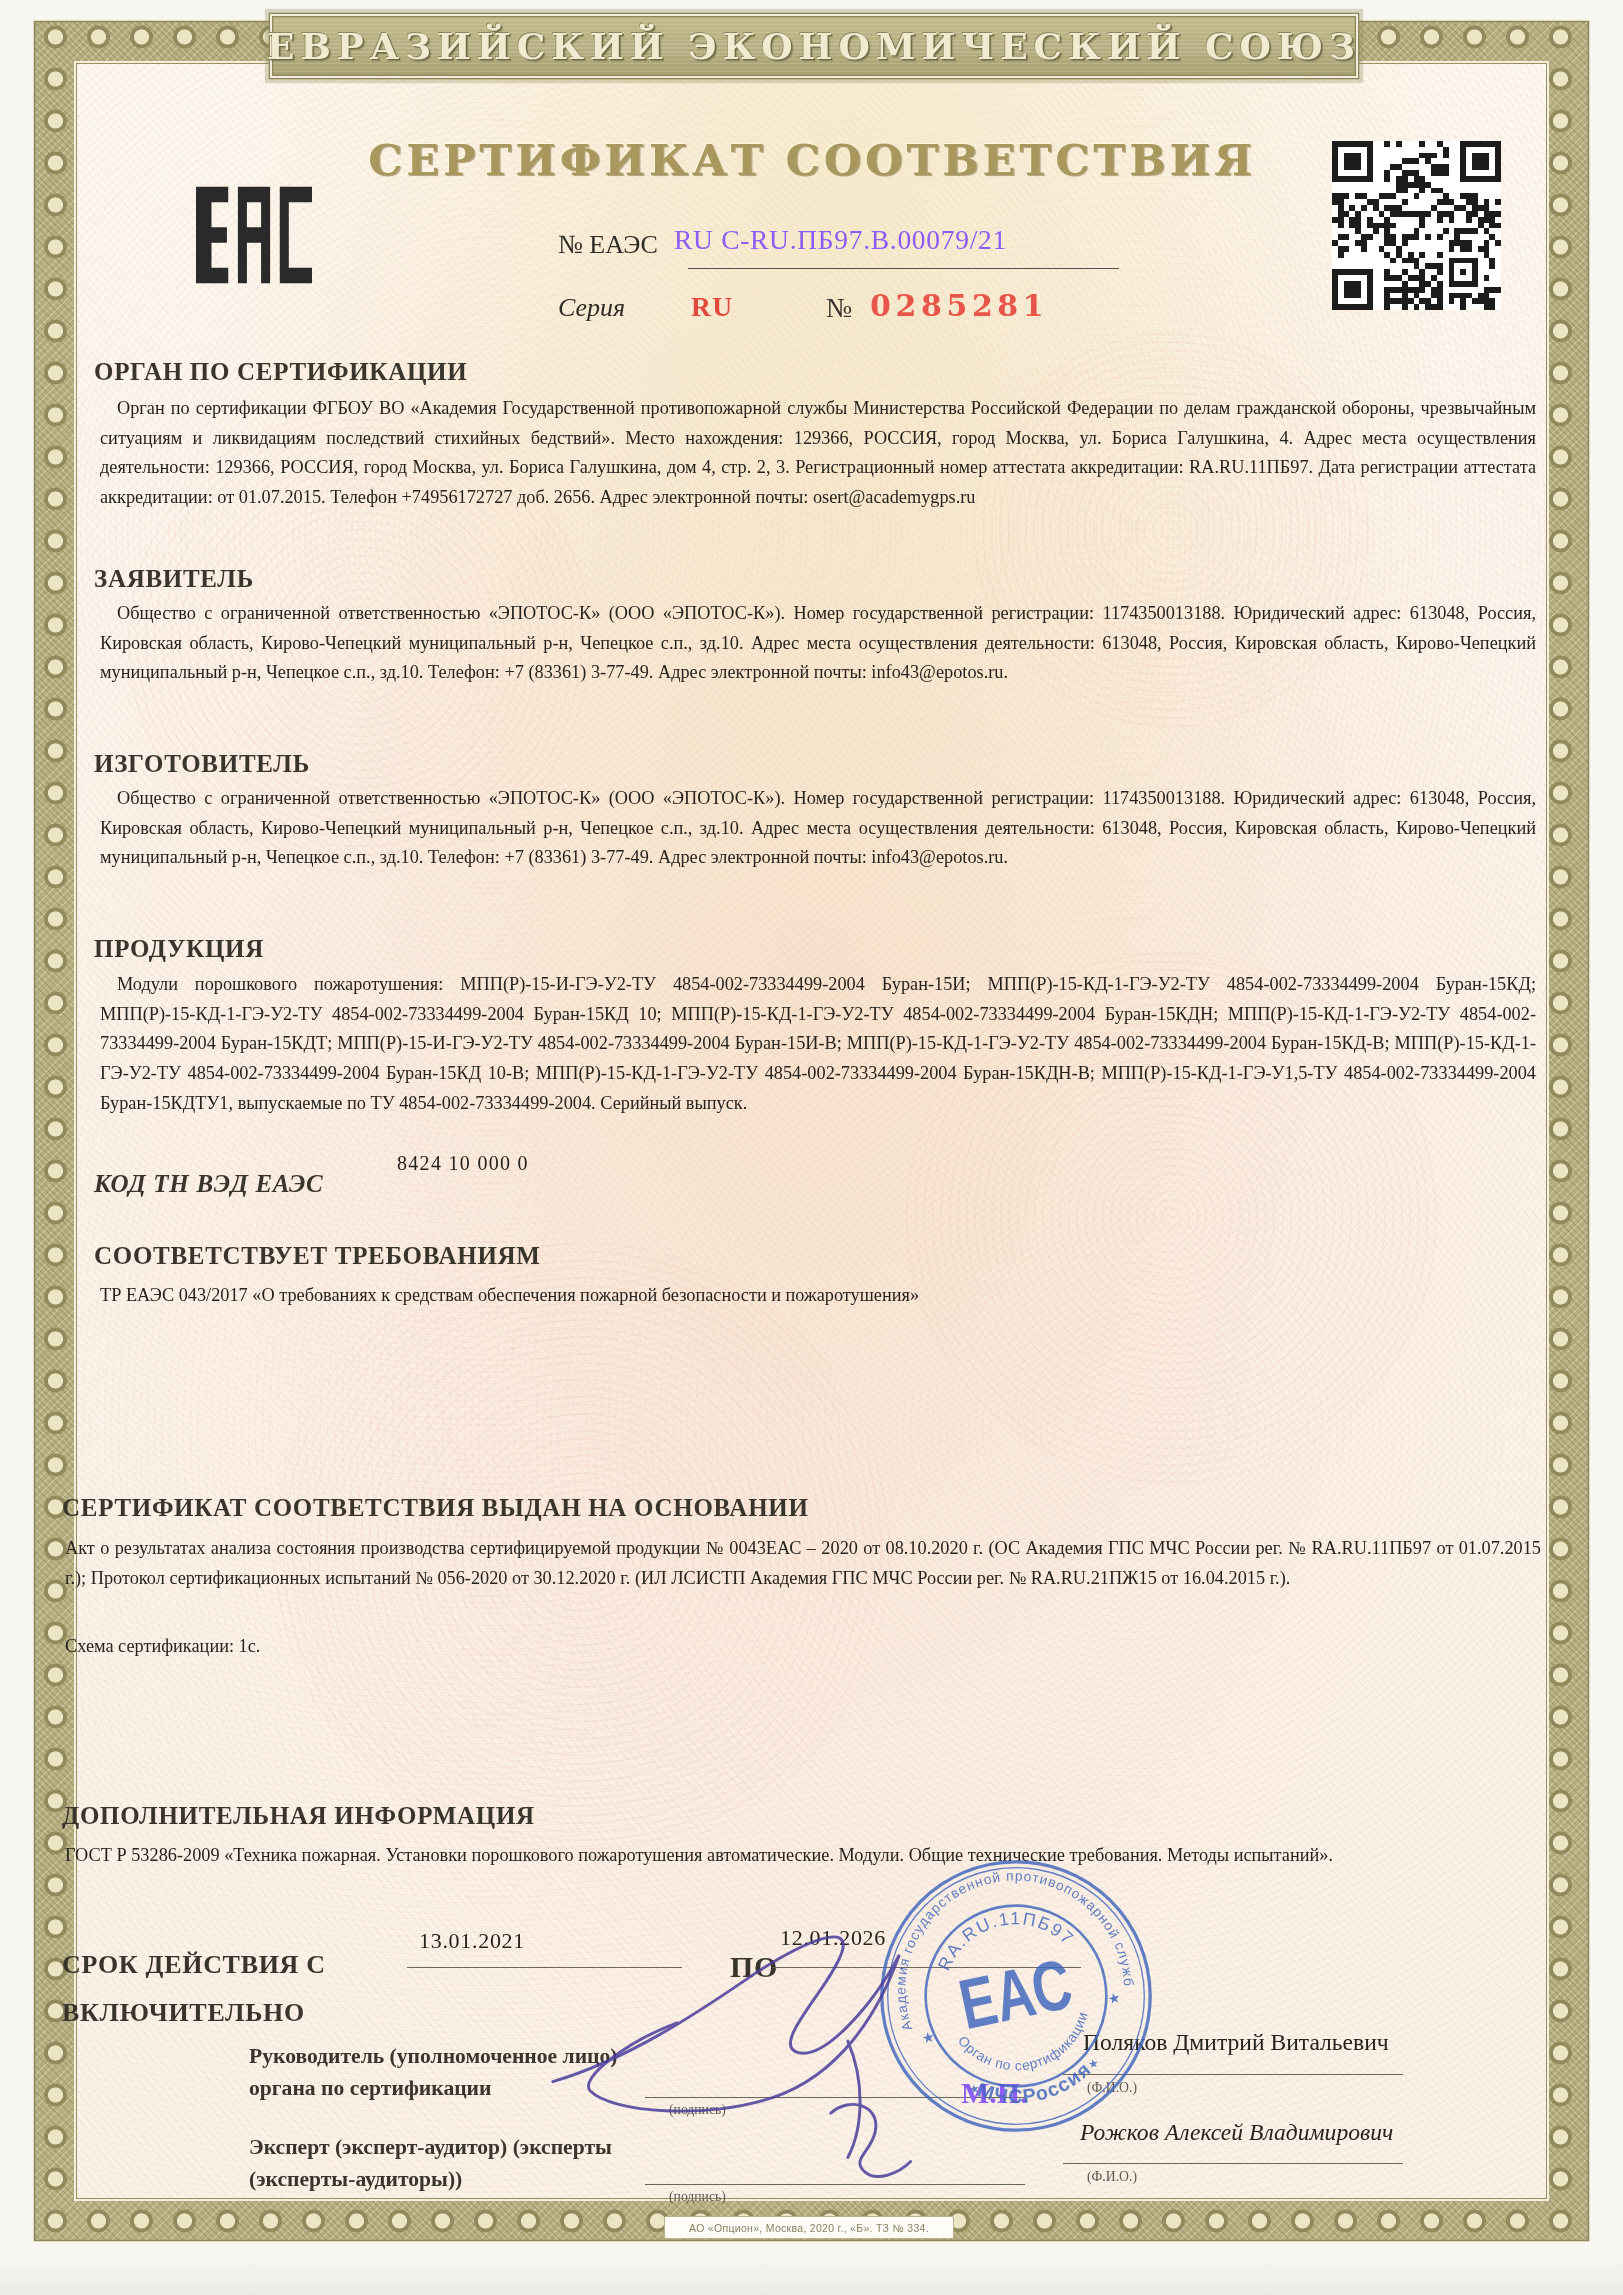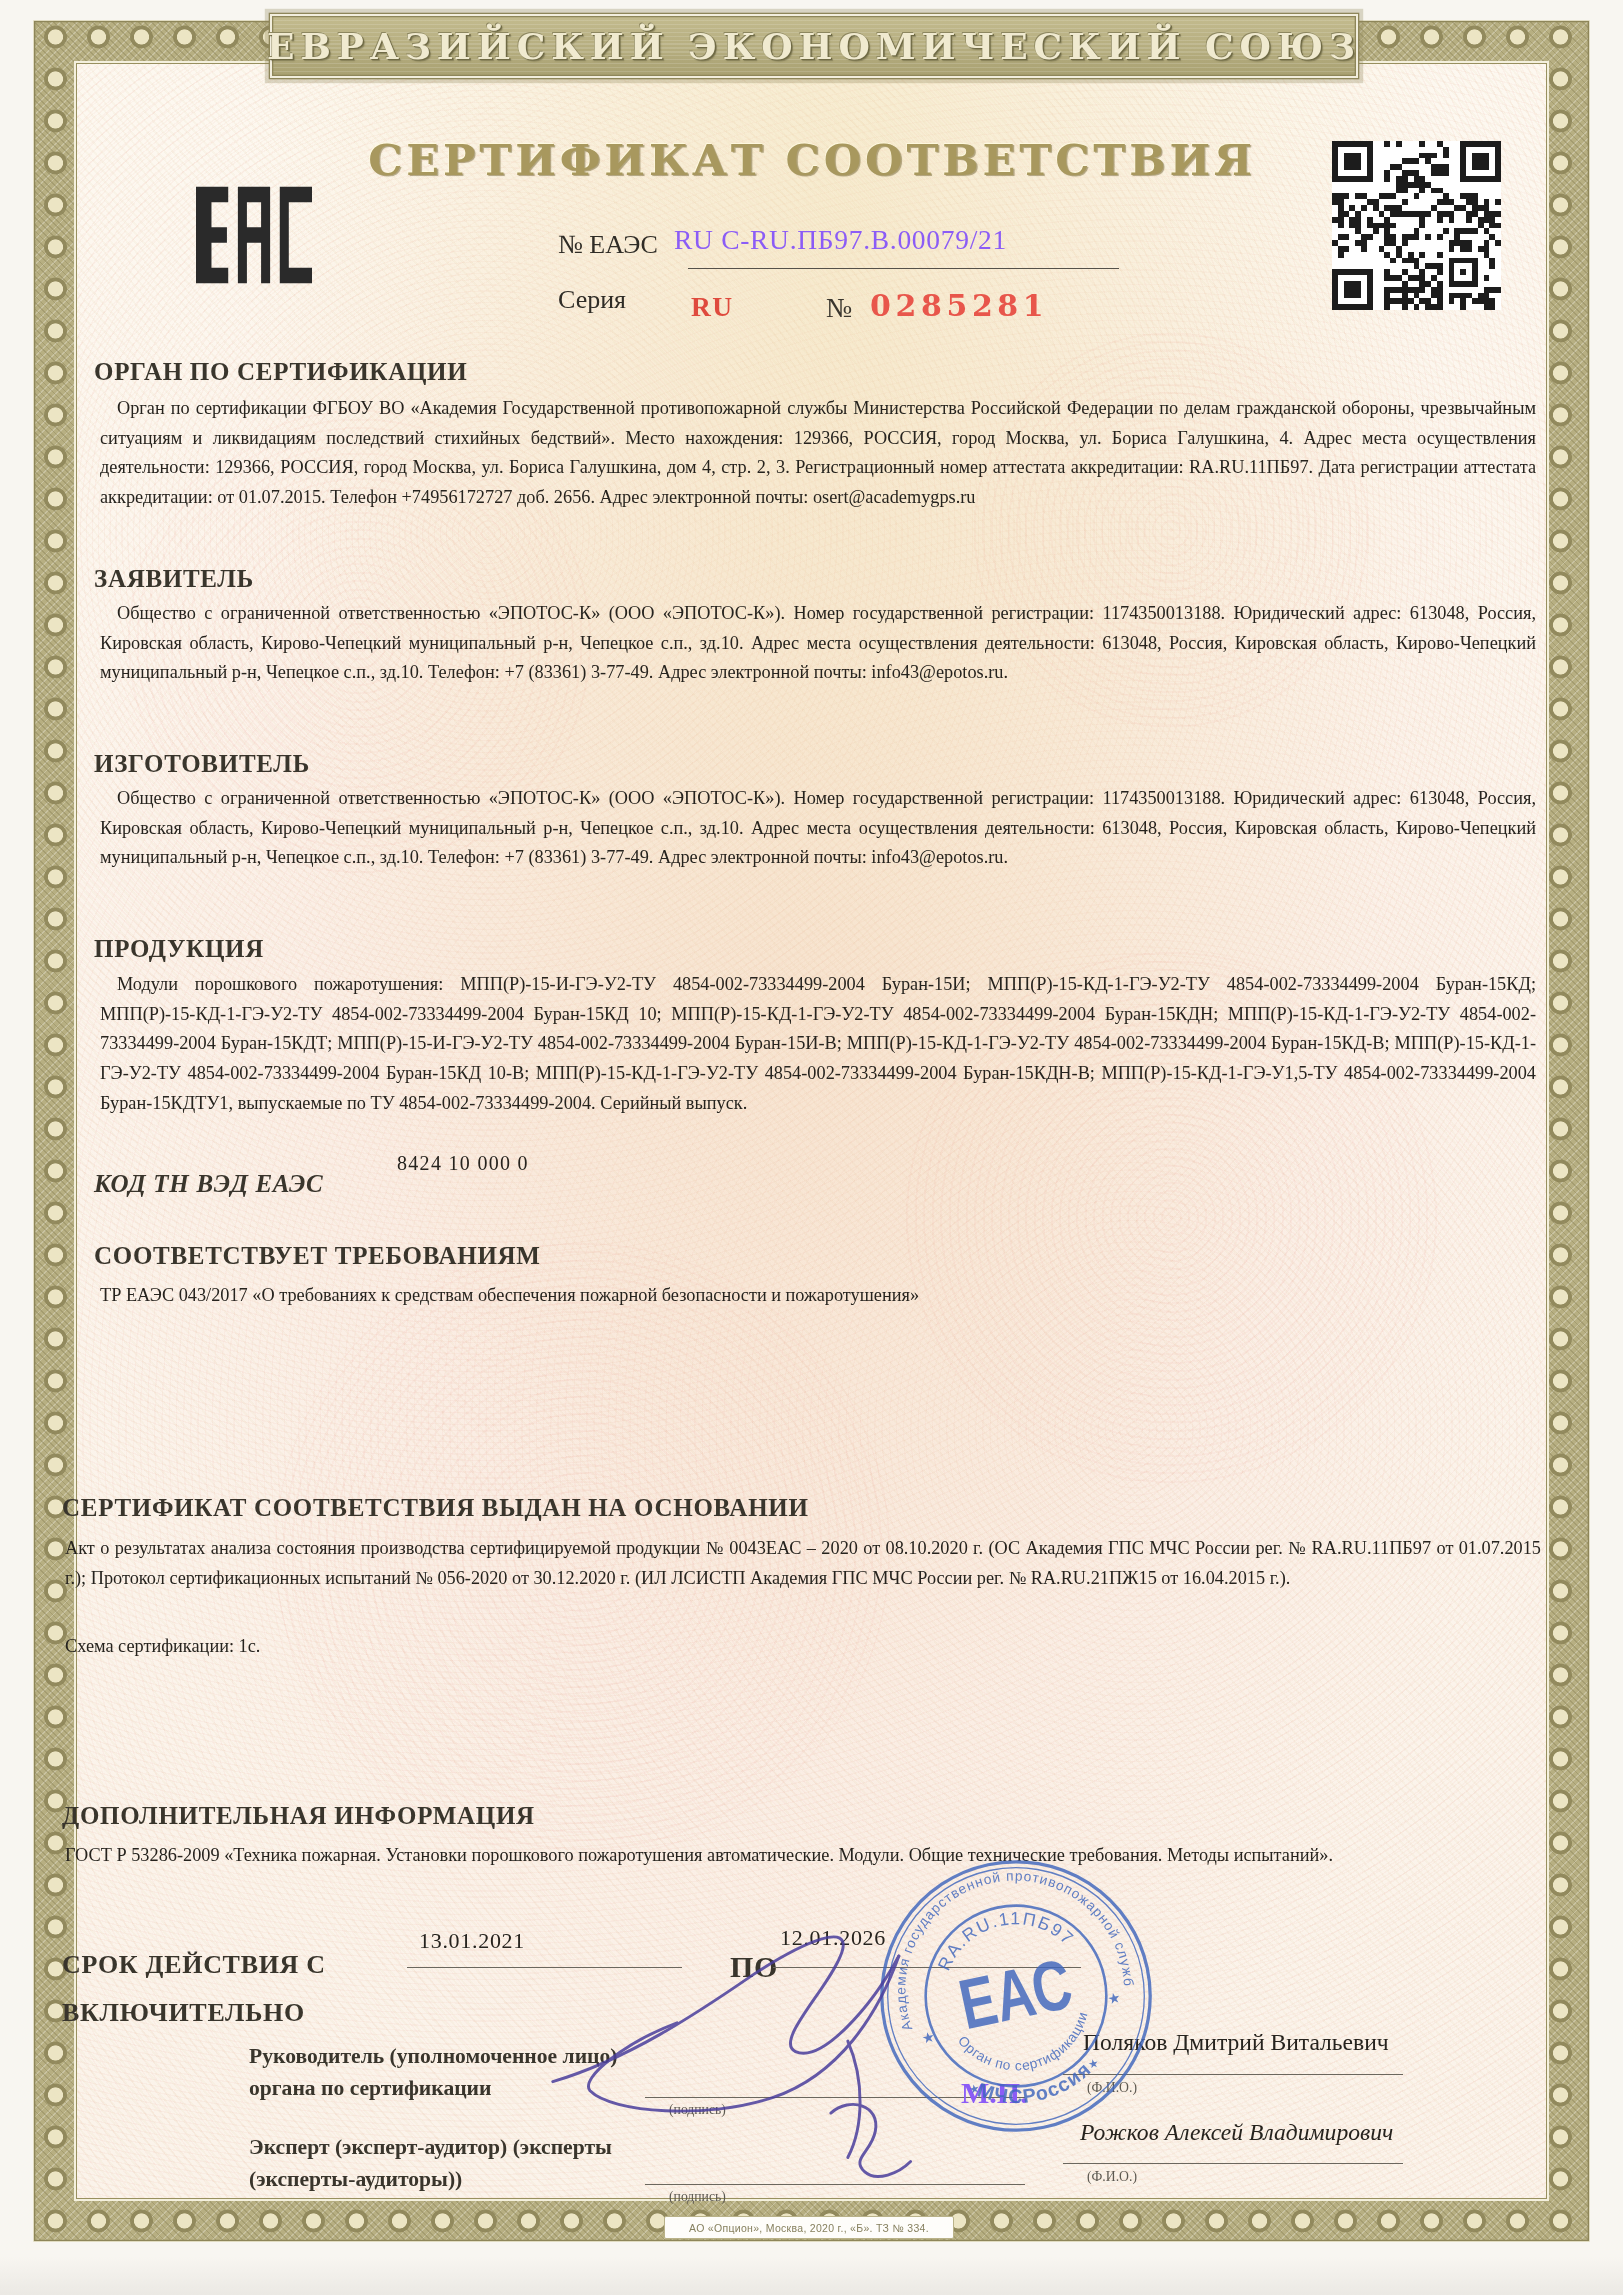--- a/index.html
+++ b/index.html
@@ -52,21 +52,21 @@
   .doc-title{
     position:absolute;left:76px;top:135px;width:1472px;text-align:center;
     font:700 43px "DejaVu Serif", serif;letter-spacing:3.9px;color:#a8985e;white-space:nowrap;
     text-shadow:1.3px 1.3px 0.7px rgba(118,103,54,.55),-0.7px -0.7px 0 rgba(255,250,225,.85);
   }
   .eac-mark{position:absolute;left:196px;top:186px;}
   .lbl-serif{font:26px "Liberation Serif", serif;color:#2f2c26;}
   .cert-no-label{position:absolute;left:558px;top:230px;}
   .cert-no-value{position:absolute;left:674px;top:224px;font:27.5px "Liberation Serif", serif;color:#8b5cf6;letter-spacing:0.7px;}
   .rule{position:absolute;background:#55514a;height:1.3px;}
-  .series-label{position:absolute;left:558px;top:285px;}
+  .series-label{position:absolute;left:558px;top:293px;font-style:italic;}
   .series-value{position:absolute;left:691px;top:291px;font:700 27.5px "Liberation Serif", serif;color:#df4a3d;letter-spacing:1.3px;}
   .serial-no-sign{position:absolute;left:826px;top:292px;font:27.5px "Liberation Serif", serif;color:#3a362e;}
   .serial-no-value{position:absolute;left:870px;top:288px;font:600 30px "DejaVu Serif", serif;color:#e8564b;letter-spacing:4.6px;}
   .qr{position:absolute;left:1332px;top:141px;width:169px;height:169px;}
   
   .hdr{position:absolute;font:700 25px/1.2 "Liberation Serif", serif;color:#39352c;letter-spacing:0.7px;white-space:nowrap;}
   .body-text{position:absolute;font:18.3px/1.62 "Liberation Serif", serif;color:#26231e;text-align:justify;text-indent:17px;}
   .no-indent{text-indent:0;}
   .tnved-value{position:absolute;font:20px "Liberation Serif", serif;color:#26231e;letter-spacing:1.3px;}
   .scheme{position:absolute;font:18.3px "Liberation Serif", serif;color:#26231e;}

